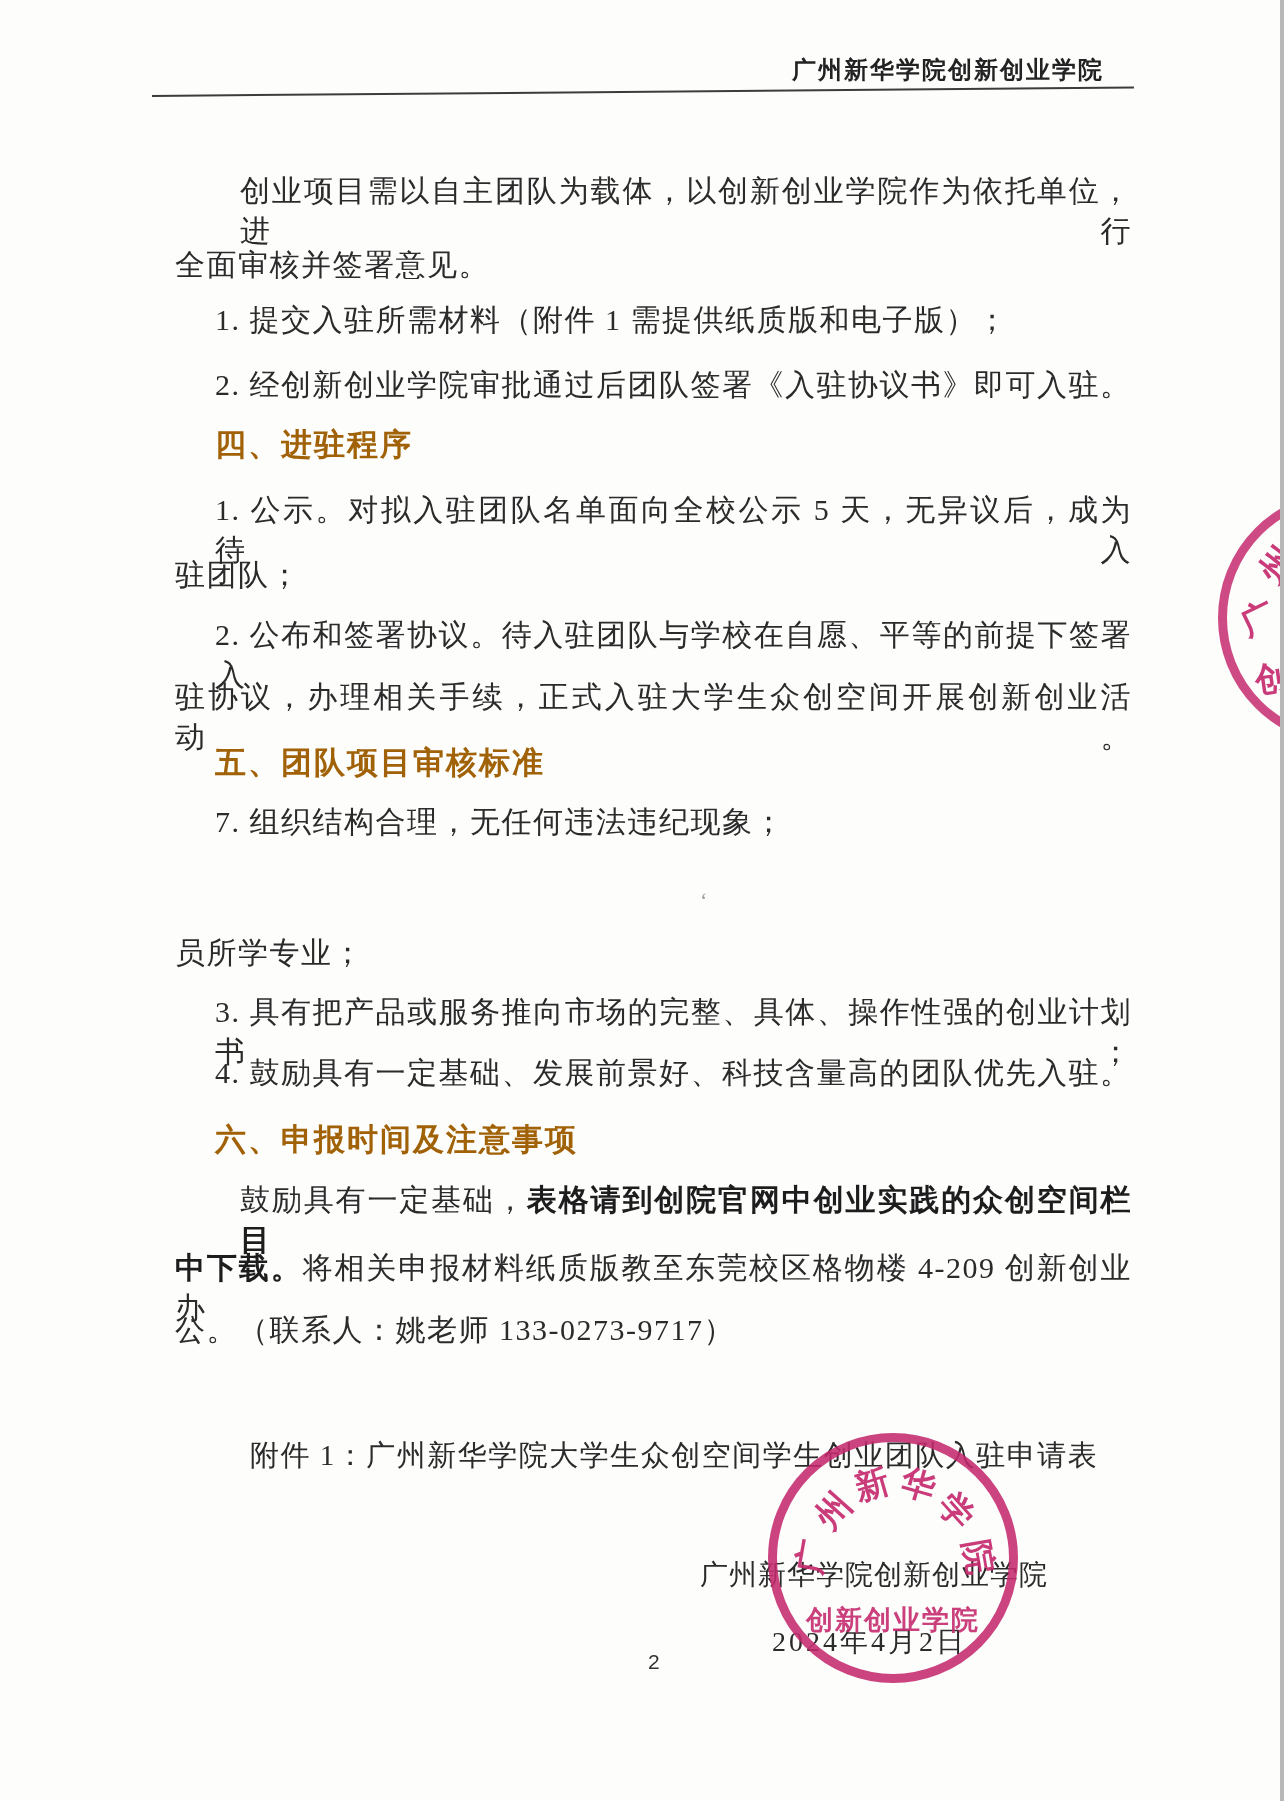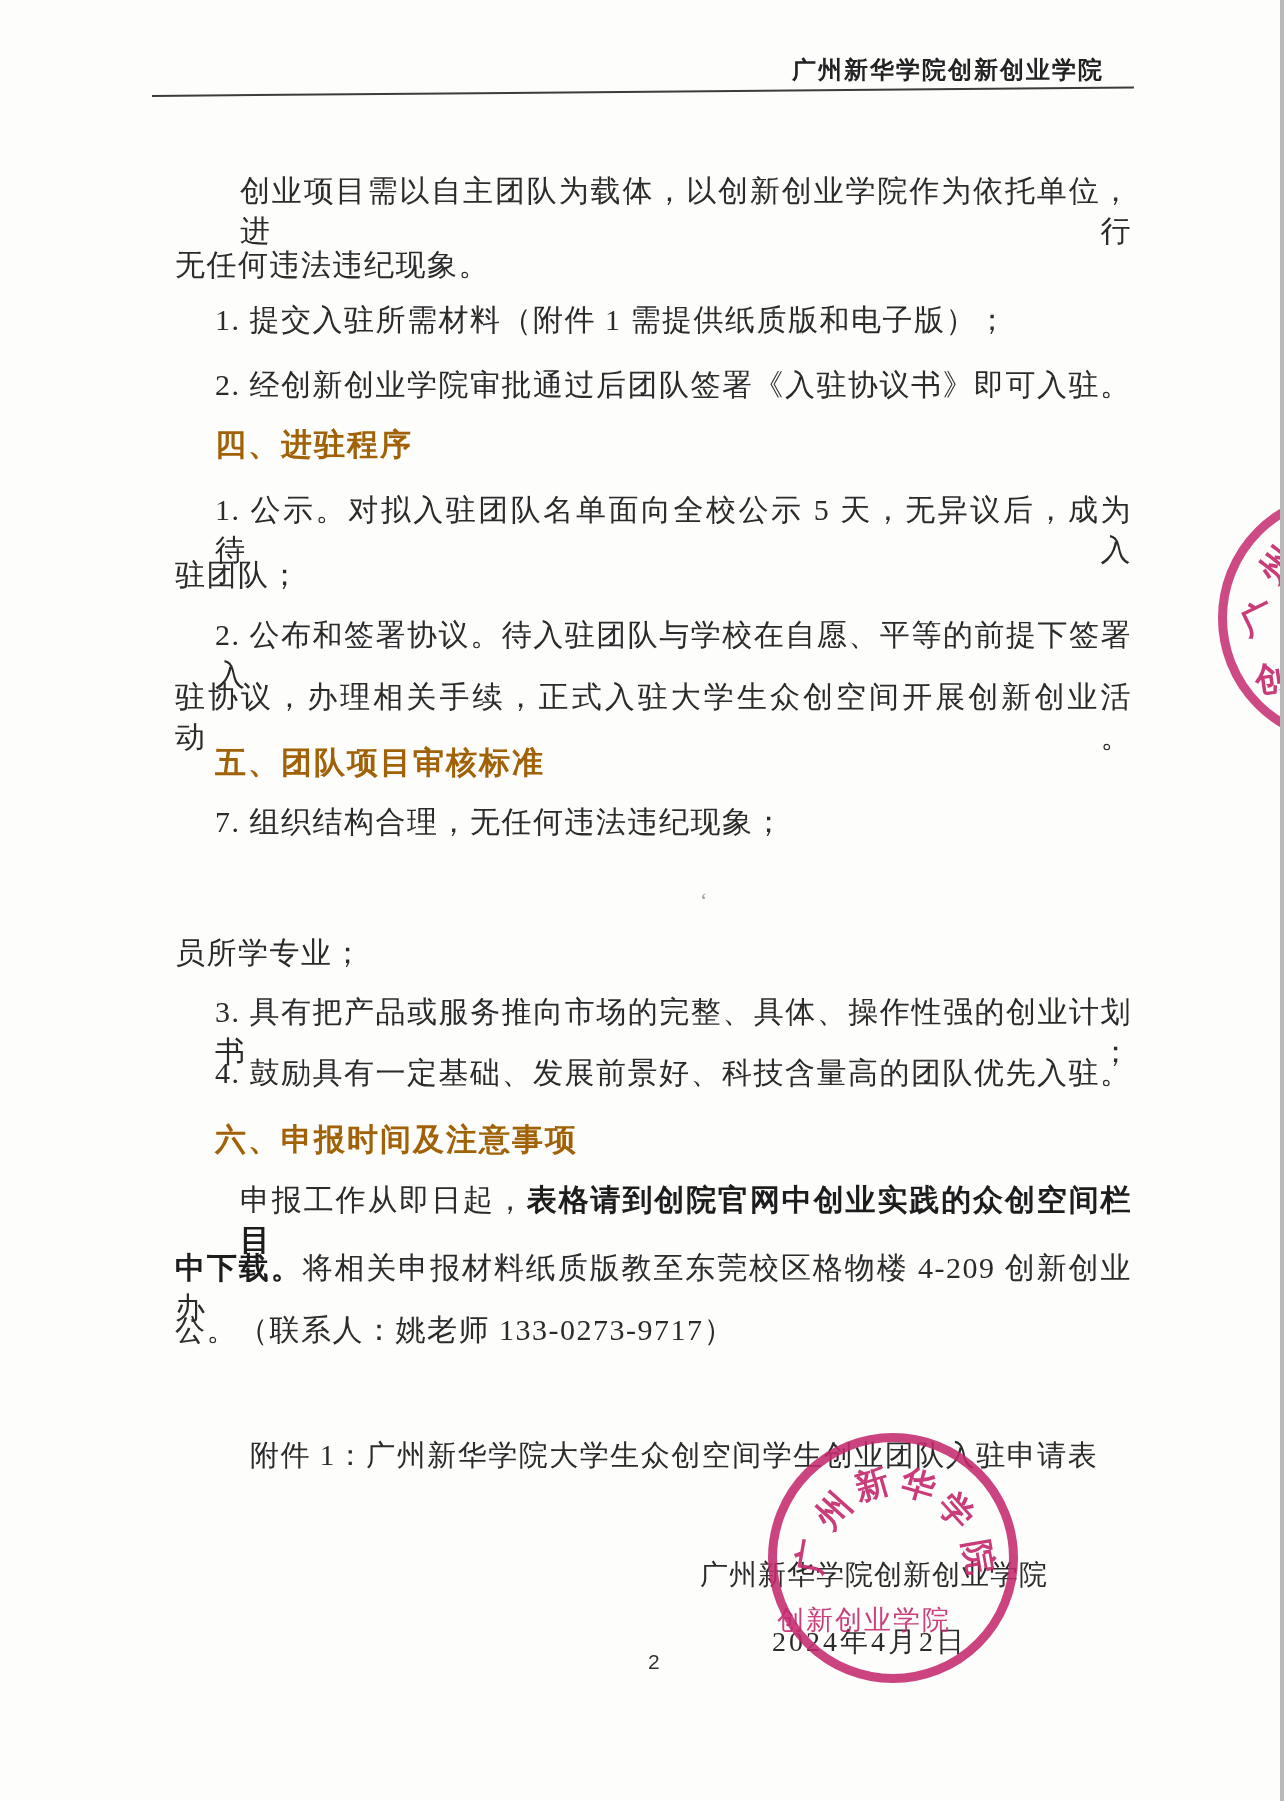--- a/index.html
+++ b/index.html
@@ -62,61 +62,62 @@
     border:9px solid rgba(196,42,110,0.88);
     background:transparent;
   }
   .seal-char{
     position:absolute;
     font-family:"Liberation Sans", sans-serif;
     font-weight:bold;font-size:34px;color:rgba(196,42,110,0.92);
   }
   .seal-bottom-text{
     position:absolute;left:0;top:160px;width:232px;
+    text-align:center;
     font-family:"Liberation Sans", sans-serif;
-    font-weight:normal;font-size:27px;letter-spacing:2px;
+    font-weight:bold;font-size:27px;letter-spacing:2px;
     color:rgba(196,42,110,0.9);
     white-space:nowrap;
   }
   .seal-right{
     left:1218px;top:491px;width:236px;height:236px;
     border:9px solid rgba(196,42,110,0.85);
   }
 </style>
 </head>
 <body>
 
 <div class="page">
 
   <div class="header-title">广州新华学院创新创业学院</div>
   <div class="header-rule"></div>
 
   <div class="ln just" style="left:240px;top:146px;width:892px"><span>创业项目需以自主团队为载体，以创新创业学院作为依托单位，进行</span></div>
-  <div class="ln" style="left:175px;top:220px">无任何违法违纪现象。</div>
+  <div class="ln" style="left:175px;top:220px">全面审核并签署意见。</div>
 
   <div class="ln" style="left:215px;top:275px">1. 提交入驻所需材料（附件 1 需提供纸质版和电子版）；</div>
   <div class="ln" style="left:215px;top:340px">2. 经创新创业学院审批通过后团队签署《入驻协议书》即可入驻。</div>
 
   <div class="ln heading" style="left:215px;top:400px">四、进驻程序</div>
 
   <div class="ln just" style="left:215px;top:465px;width:917px"><span>1. 公示。对拟入驻团队名单面向全校公示 5 天，无异议后，成为待入</span></div>
   <div class="ln" style="left:175px;top:530px">驻团队；</div>
   <div class="ln just" style="left:215px;top:590px;width:917px"><span>2. 公布和签署协议。待入驻团队与学校在自愿、平等的前提下签署入</span></div>
   <div class="ln heading" style="left:215px;top:718px">五、团队项目审核标准</div>
 
   <div class="ln just" style="left:175px;top:652px;width:957px"><span>驻协议，办理相关手续，正式入驻大学生众创空间开展创新创业活动。</span></div>
 
   <div class="ln" style="left:215px;top:777px">7. 组织结构合理，无任何违法违纪现象；</div>
   <div class="ln" style="left:175px;top:908px">员所学专业；</div>
   <div class="ln just" style="left:215px;top:967px;width:917px"><span>3. 具有把产品或服务推向市场的完整、具体、操作性强的创业计划书；</span></div>
   <div class="ln" style="left:215px;top:1028px">4. 鼓励具有一定基础、发展前景好、科技含量高的团队优先入驻。</div>
 
   <div class="ln heading" style="left:215px;top:1095px">六、申报时间及注意事项</div>
 
-  <div class="ln just" style="left:240px;top:1155px;width:892px"><span>申报工作从即日起，</span><span class="emph">表格请到创院官网中创业实践的众创空间栏目</span></div>
+  <div class="ln just" style="left:240px;top:1155px;width:892px"><span>鼓励具有一定基础，</span><span class="emph">表格请到创院官网中创业实践的众创空间栏目</span></div>
   <div class="ln just" style="left:175px;top:1223px;width:957px"><span class="emph">中下载。</span><span>将相关申报材料纸质版教至东莞校区格物楼 4-209 创新创业办</span></div>
   <div class="ln" style="left:175px;top:1285px">公。（联系人：姚老师 133-0273-9717）</div>
 
   <div class="ln" style="left:250px;top:1410px;font-size:29px">附件 1：广州新华学院大学生众创空间学生创业团队入驻申请表</div>
 
   <div class="ln sig" style="left:700px;top:1530px">广州新华学院创新创业学院</div>
   <div class="ln sig" style="left:772px;top:1597px;letter-spacing:3px">2024年4月2日</div>
 
   <div class="artifact">‘</div>
 

